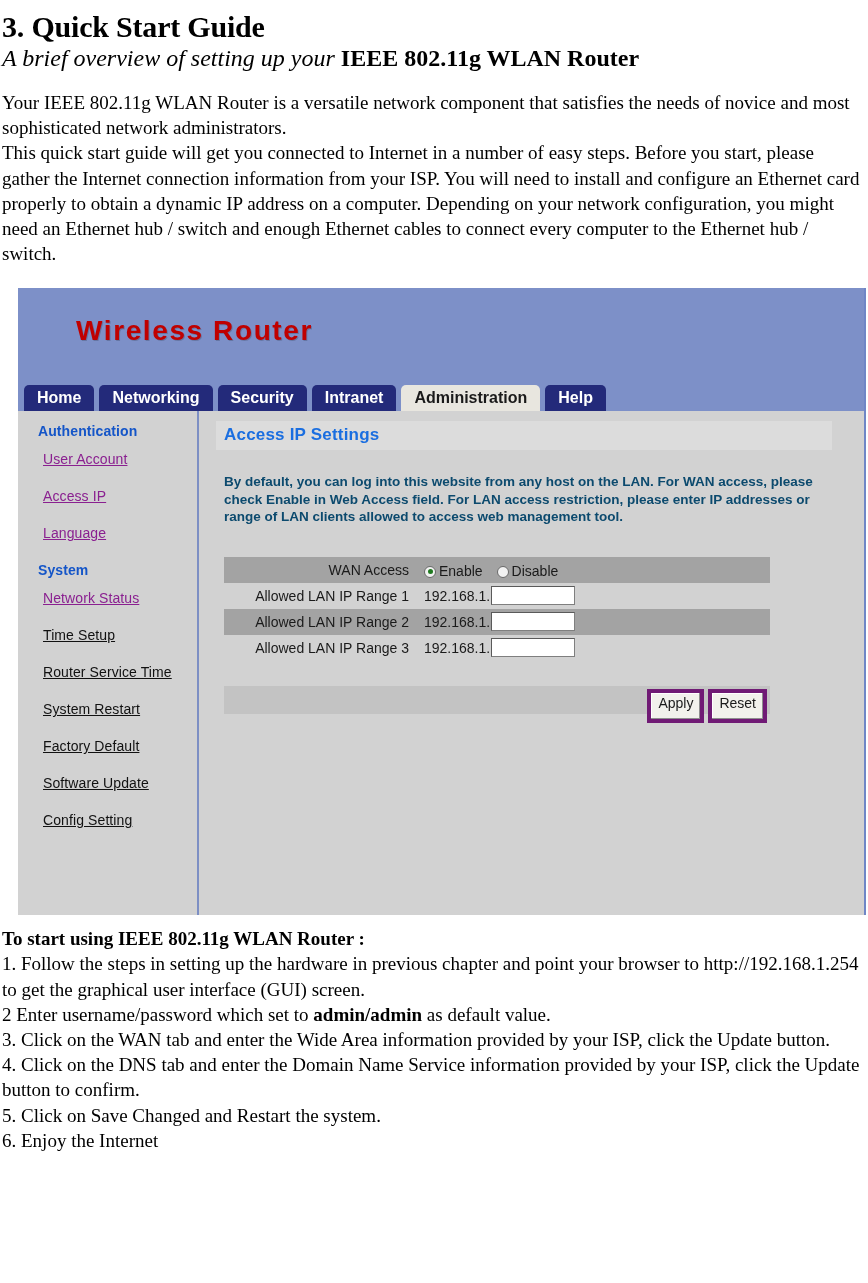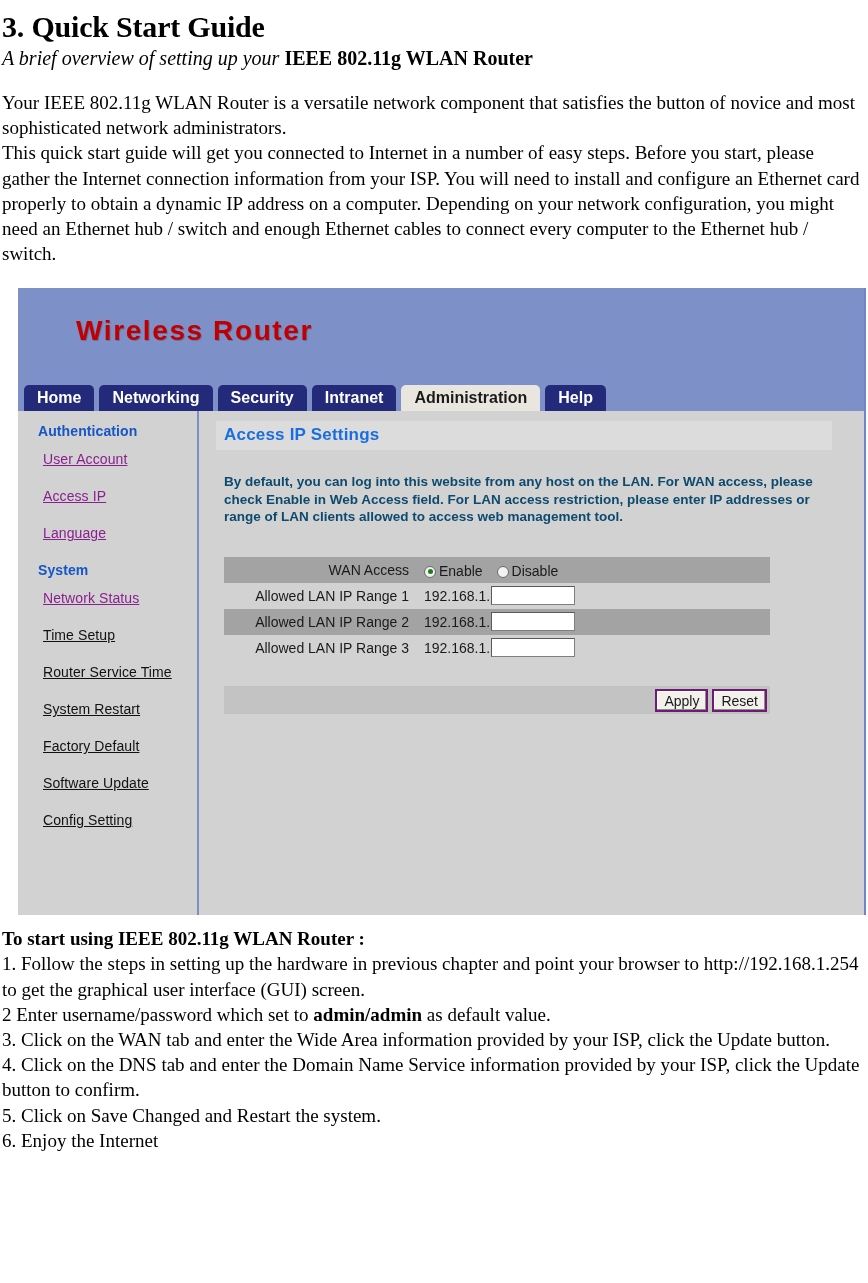--- a/index.html
+++ b/index.html
@@ -23,21 +23,21 @@
   .doc-title {
     font-family: "Liberation Serif", serif;
     font-size: 30px;
     font-weight: bold;
     line-height: 32px;
     margin: 0;
     padding: 11px 0 0 0;
     letter-spacing: -0.2px;
   }
   .doc-subtitle {
-    font-size: 20px;
+    font-size: 24px;
     line-height: 26px;
     margin: 0;
     padding: 2px 0 0 0;
     font-style: italic;
   }
   .doc-subtitle .strong {
     font-style: normal;
     font-weight: bold;
   }
   .spacer-line {
@@ -263,24 +263,24 @@
     width: 546px;
     height: 28px;
     background: #c3c3c3;
     text-align: right;
     box-sizing: border-box;
     padding: 3px 3px 0 0;
   }
   .btn {
     display: inline-block;
     min-width: 52px;
-    height: 23px;
+    height: 34px;
     line-height: 20px;
     background: #f2f1ec;
-    border: 2px solid #701a75;
+    border: 4px solid #701a75;
     font-size: 14px;
     font-family: "Liberation Sans", sans-serif;
     color: #1a1a1a;
     text-align: center;
     padding: 0 7px;
     margin-left: 4px;
     box-sizing: border-box;
     box-shadow: inset -1px -1px 0 #8e8e8e, inset 1px 1px 0 #ffffff;
   }
 
@@ -295,21 +295,21 @@
 
 <div class="doc">
 
   <h1 class="doc-title">3. Quick Start Guide</h1>
 
   <p class="doc-subtitle"><span>A brief overview of setting up your </span><span class="strong">IEEE 802.11g WLAN Router</span></p>
 
   <div class="spacer-line"></div>
 
 
-  <p class="doc-para">Your IEEE 802.11g WLAN Router is a versatile network component that satisfies the button of novice and most sophisticated network administrators.</p>
+  <p class="doc-para">Your IEEE 802.11g WLAN Router is a versatile network component that satisfies the needs of novice and most sophisticated network administrators.</p>
   <p class="doc-para">This quick start guide will get you connected to Internet in a number of easy steps. Before you start, please gather the Internet connection information from your ISP. You will need to install and configure an Ethernet card properly to obtain a dynamic IP address on a computer. Depending on your network configuration, you might need an Ethernet hub / switch and enough Ethernet cables to connect every computer to the Ethernet hub / switch.</p>
 
 </div>
 
 <div class="shot-wrap">
   <div class="router-shot">
 
     <div class="banner">
       <div class="banner-logo">Wireless Router</div>
     </div>

